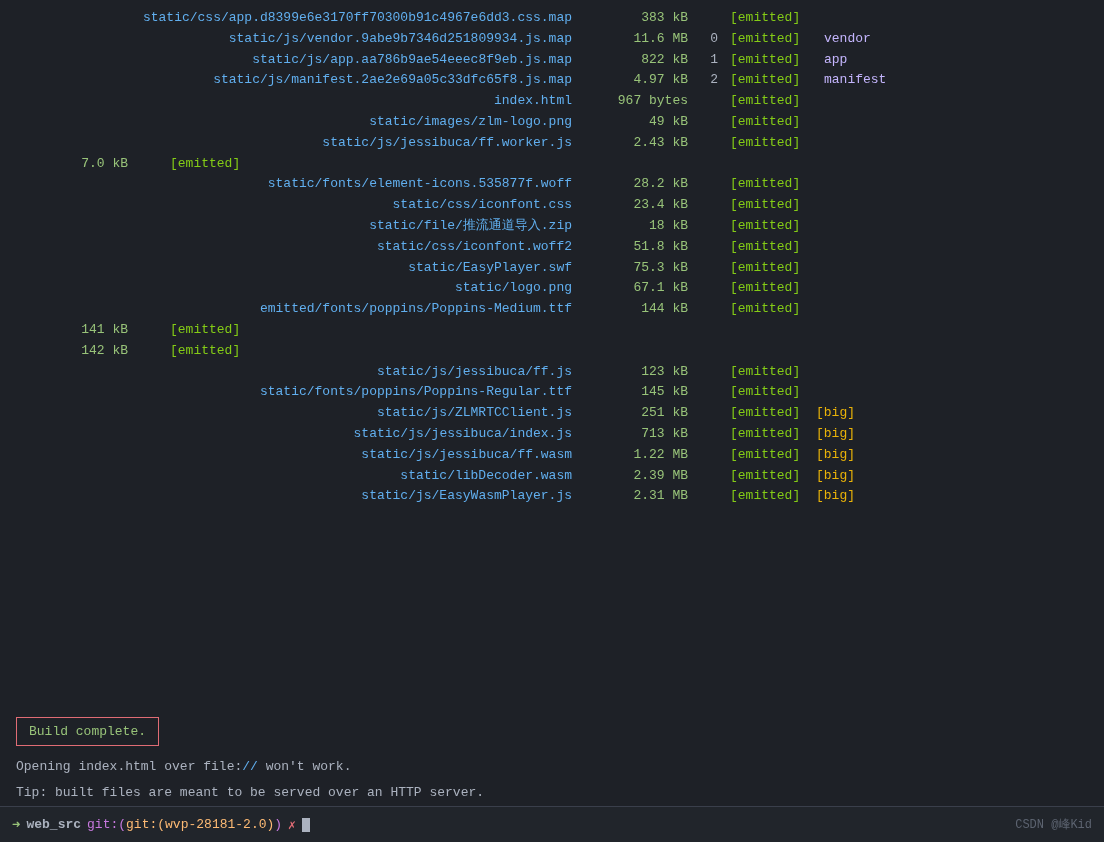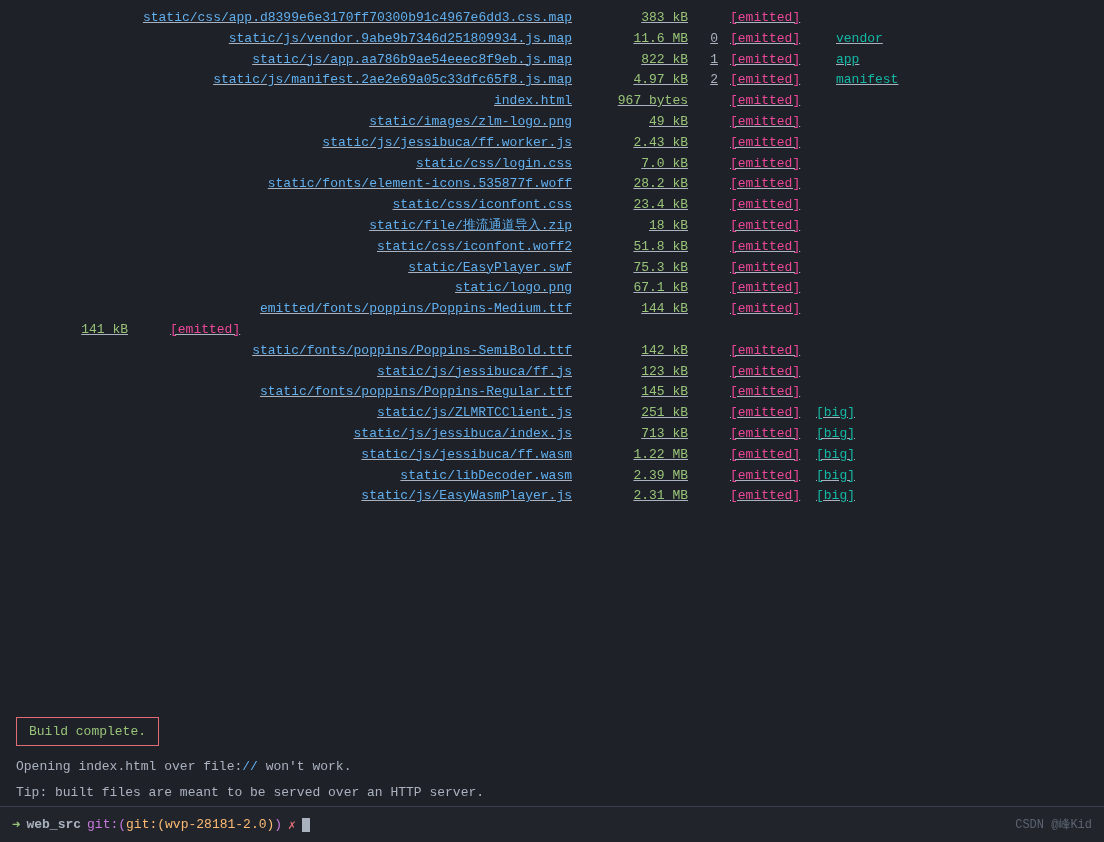--- a/index.html
+++ b/index.html
@@ -24,21 +24,20 @@
     .output-area {
       flex: 1;
       padding: 0 16px;
       overflow: hidden;
     }
     .file-row {
       display: flex;
       align-items: flex-end;
       line-height: 1.6;
       white-space: nowrap;
-      text-decoration: underline;
     }
     .file-name {
       color: #61afef;
       text-align: right;
       flex: 0 0 560px;
       padding-right: 4px;
     }
     .file-size {
       color: #98c379;
       flex: 0 0 80px;
@@ -46,32 +45,31 @@
       padding-right: 8px;
       margin-left: 40px;
     }
     .chunk-num {
       color: #abb2bf;
       flex: 0 0 30px;
       text-align: right;
       padding-right: 8px;
     }
     .emitted-tag {
-      color: #ec4899;
+      color: #84cc16;
       flex: 0 0 90px;
       padding-left: 4px;
     }
     .chunk-name {
-      color: #14b8a6;
+      color: #c4b5fd;
       flex: 1;
       padding-left: 8px;
-      margin-left: 12px;
     }
     .big-tag {
-      color: #14b8a6;
+      color: #eab308;
     }
     .build-complete-box {
       border: 1px solid #e06c75;
       color: #98c379;
       display: inline-block;
       padding: 6px 12px;
       margin: 24px 16px 8px 16px;
       font-size: 13px;
     }
     .tip-text {
@@ -179,21 +177,20 @@
         <span class="chunk-name"></span>
       </div>
       <div class="file-row">
         <span class="file-name">static/js/jessibuca/ff.worker.js</span>
         <span class="file-size">2.43 kB</span>
         <span class="chunk-num"></span>
         <span class="emitted-tag">[emitted]</span>
         <span class="chunk-name"></span>
       </div>
       <div class="file-row">
-        <span class="file-name">static/css/login.css</span>
         <span class="file-size">7.0 kB</span>
         <span class="chunk-num"></span>
         <span class="emitted-tag">[emitted]</span>
         <span class="chunk-name"></span>
       </div>
       <div class="file-row">
         <span class="file-name">static/fonts/element-icons.535877f.woff</span>
         <span class="file-size">28.2 kB</span>
         <span class="chunk-num"></span>
         <span class="emitted-tag">[emitted]</span>
@@ -241,21 +238,20 @@
         <span class="emitted-tag">[emitted]</span>
         <span class="chunk-name"></span>
       </div>
       <div class="file-row">
         <span class="file-size">141 kB</span>
         <span class="chunk-num"></span>
         <span class="emitted-tag">[emitted]</span>
         <span class="chunk-name"></span>
       </div>
       <div class="file-row">
-        <span class="file-name">static/fonts/poppins/Poppins-SemiBold.ttf</span>
         <span class="file-size">142 kB</span>
         <span class="chunk-num"></span>
         <span class="emitted-tag">[emitted]</span>
         <span class="chunk-name"></span>
       </div>
       <div class="file-row">
         <span class="file-name">static/js/jessibuca/ff.js</span>
         <span class="file-size">123 kB</span>
         <span class="chunk-num"></span>
         <span class="emitted-tag">[emitted]</span>

